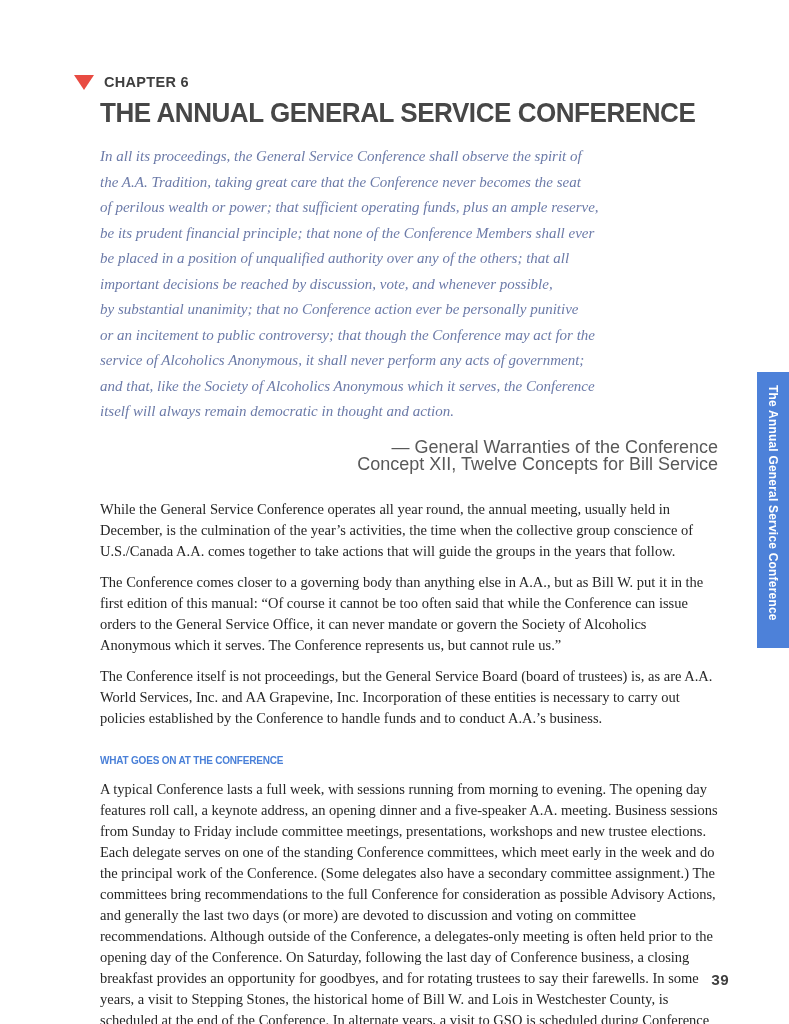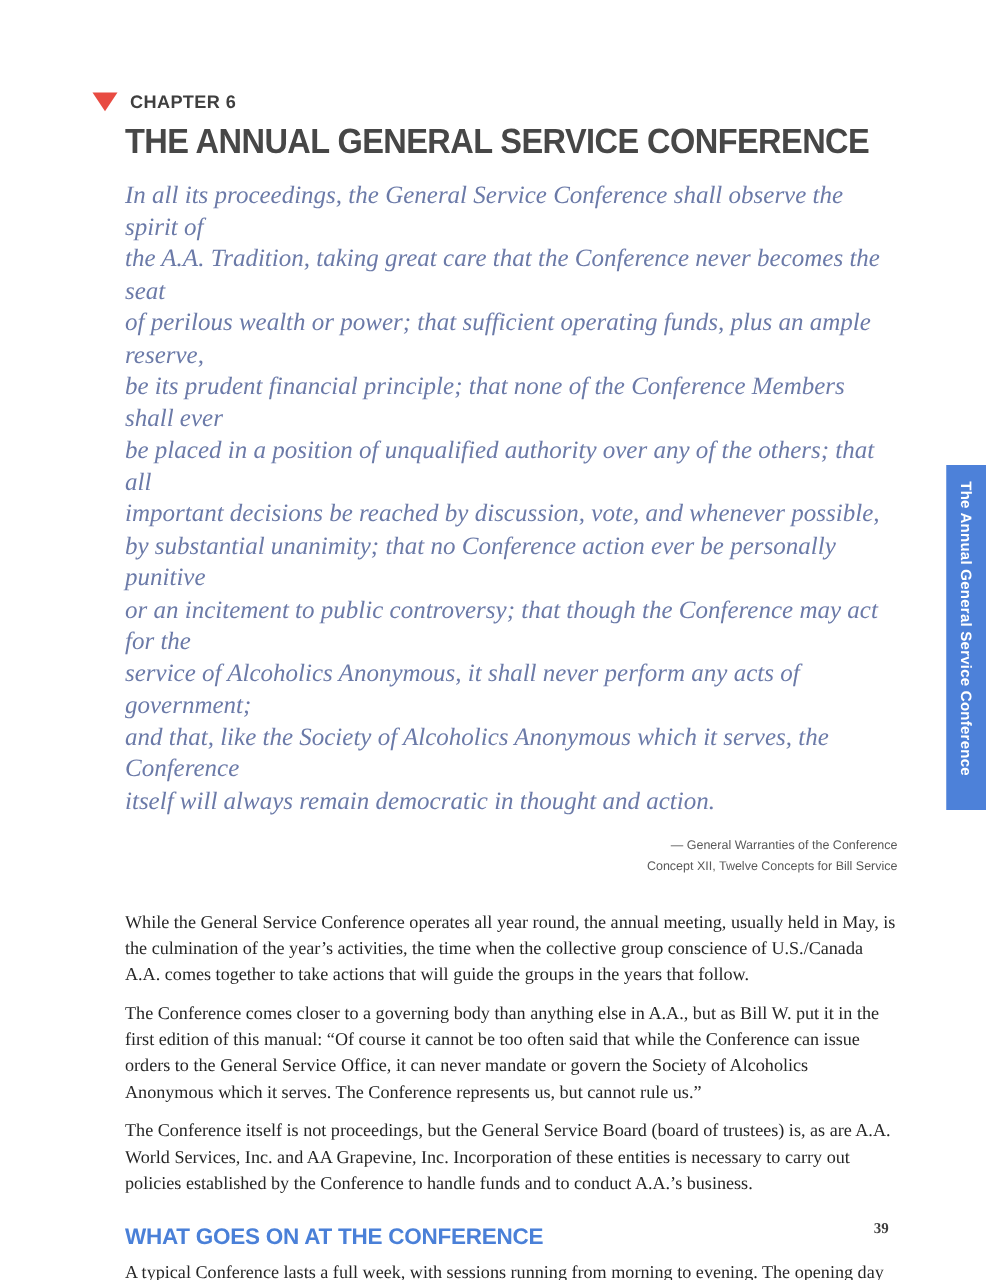--- a/index.html
+++ b/index.html
@@ -17,21 +17,21 @@
     font-family:"Liberation Serif", serif;
     position:relative;
     overflow:hidden;
   }
   .content{
     position:absolute;
     left:100px;top:74px;
     width:618px;
   }
   .chapter-row{
-    display:flex;gap:10px;
+    display:flex;align-items:center;gap:10px;
     margin-left:-26px;
   }
   .triangle{
     width:0;height:0;
     border-left:10px solid transparent;
     border-right:10px solid transparent;
     border-top:15px solid var(--marker-red);
     display:inline-block;
   }
   .chapter-label{
@@ -47,44 +47,44 @@
     font-size:28px;
     color:var(--heading-gray);
     letter-spacing:-0.5px;
     margin:7px 0 15px 0;
     white-space:nowrap;
     transform:scaleX(0.93);
     transform-origin:left center;
   }
   .epigraph{
     font-style:italic;
-    font-size:20px;
+    font-size:15px;
     line-height:25.5px;
     color:var(--epigraph-color);
     white-space:pre-line;
   }
   .attribution{
     margin-top:14px;
     text-align:right;
     font-family:"Liberation Sans", sans-serif;
-    font-size:10px;
+    font-size:18px;
     line-height:17px;
     color:#595959;
   }
   .body-text{
     margin-top:26px;
     font-size:14.5px;
     line-height:21px;
     color:var(--body-color);
   }
   .body-text p{margin:0 0 10px 0;}
   .section-heading{
     font-family:"Liberation Sans", sans-serif;
     font-weight:bold;
-    font-size:18px;
+    font-size:10px;
     color:var(--accent-blue);
     letter-spacing:-0.2px;
     margin:21px 0 8px 0;
   }
   .side-tab{
     position:absolute;
     right:0;top:372px;
     width:32px;height:276px;
     background:var(--tab-blue);
     display:flex;
@@ -96,24 +96,24 @@
     writing-mode:vertical-rl;
     font-family:"Liberation Sans", sans-serif;
     font-weight:bold;
     font-size:12px;
     letter-spacing:0.2px;
     color:#ffffff;
     white-space:nowrap;
   }
   .page-number{
     position:absolute;
-    right:78px;bottom:34px;
-    font-family:Liberation Serif, serif;
+    right:60px;bottom:34px;
+    font-family:Liberation Mono, monospace;
     font-weight:bold;
-    font-size:12px;
+    font-size:15px;
     color:#3f3f3f;
   }
 </style>
 </head>
 <body>
 
 <div class="content">
 
   <div class="chapter-row">
     <span class="triangle"></span>
@@ -133,21 +133,21 @@
 service of Alcoholics Anonymous, it shall never perform any acts of government;
 and that, like the Society of Alcoholics Anonymous which it serves, the Conference
 itself will always remain democratic in thought and action.</div>
 
   <div class="attribution">
     <div>— General Warranties of the Conference</div>
     <div>Concept XII, Twelve Concepts for Bill Service</div>
   </div>
 
   <div class="body-text">
-    <p>While the General Service Conference operates all year round, the annual meeting, usually held in May, is the culmination of the year’s activities, the time when the collective group conscience of U.S./Canada A.A. comes together to take actions that will guide the groups in the years that follow.</p>
+    <p>While the General Service Conference operates all year round, the annual meeting, usually held in December, is the culmination of the year’s activities, the time when the collective group conscience of U.S./Canada A.A. comes together to take actions that will guide the groups in the years that follow.</p>
     <p>The Conference comes closer to a governing body than anything else in A.A., but as Bill W. put it in the first edition of this manual: “Of course it cannot be too often said that while the Conference can issue orders to the General Service Office, it can never mandate or govern the Society of Alcoholics Anonymous which it serves. The Conference represents us, but cannot rule us.”</p>
     <p>The Conference itself is not proceedings, but the General Service Board (board of trustees) is, as are A.A. World Services, Inc. and AA Grapevine, Inc. Incorporation of these entities is necessary to carry out policies established by the Conference to handle funds and to conduct A.A.’s business.</p>
 
     <h2 class="section-heading">WHAT GOES ON AT THE CONFERENCE</h2>
 
     <p>A typical Conference lasts a full week, with sessions running from morning to evening. The opening day features roll call, a keynote address, an opening dinner and a five-speaker A.A. meeting. Business sessions from Sunday to Friday include committee meetings, presentations, workshops and new trustee elections. Each delegate serves on one of the standing Conference committees, which meet early in the week and do the principal work of the Conference. (Some delegates also have a secondary committee assignment.) The committees bring recommendations to the full Conference for consideration as possible Advisory Actions, and generally the last two days (or more) are devoted to discussion and voting on committee recommendations. Although outside of the Conference, a delegates-only meeting is often held prior to the opening day of the Conference. On Saturday, following the last day of Conference business, a closing breakfast provides an opportunity for goodbyes, and for rotating trustees to say their farewells. In some years, a visit to Stepping Stones, the historical home of Bill W. and Lois in Westchester County, is scheduled at the end of the Conference. In alternate years, a visit to GSO is scheduled during Conference week.</p>
   </div>
 
 </div>
 

